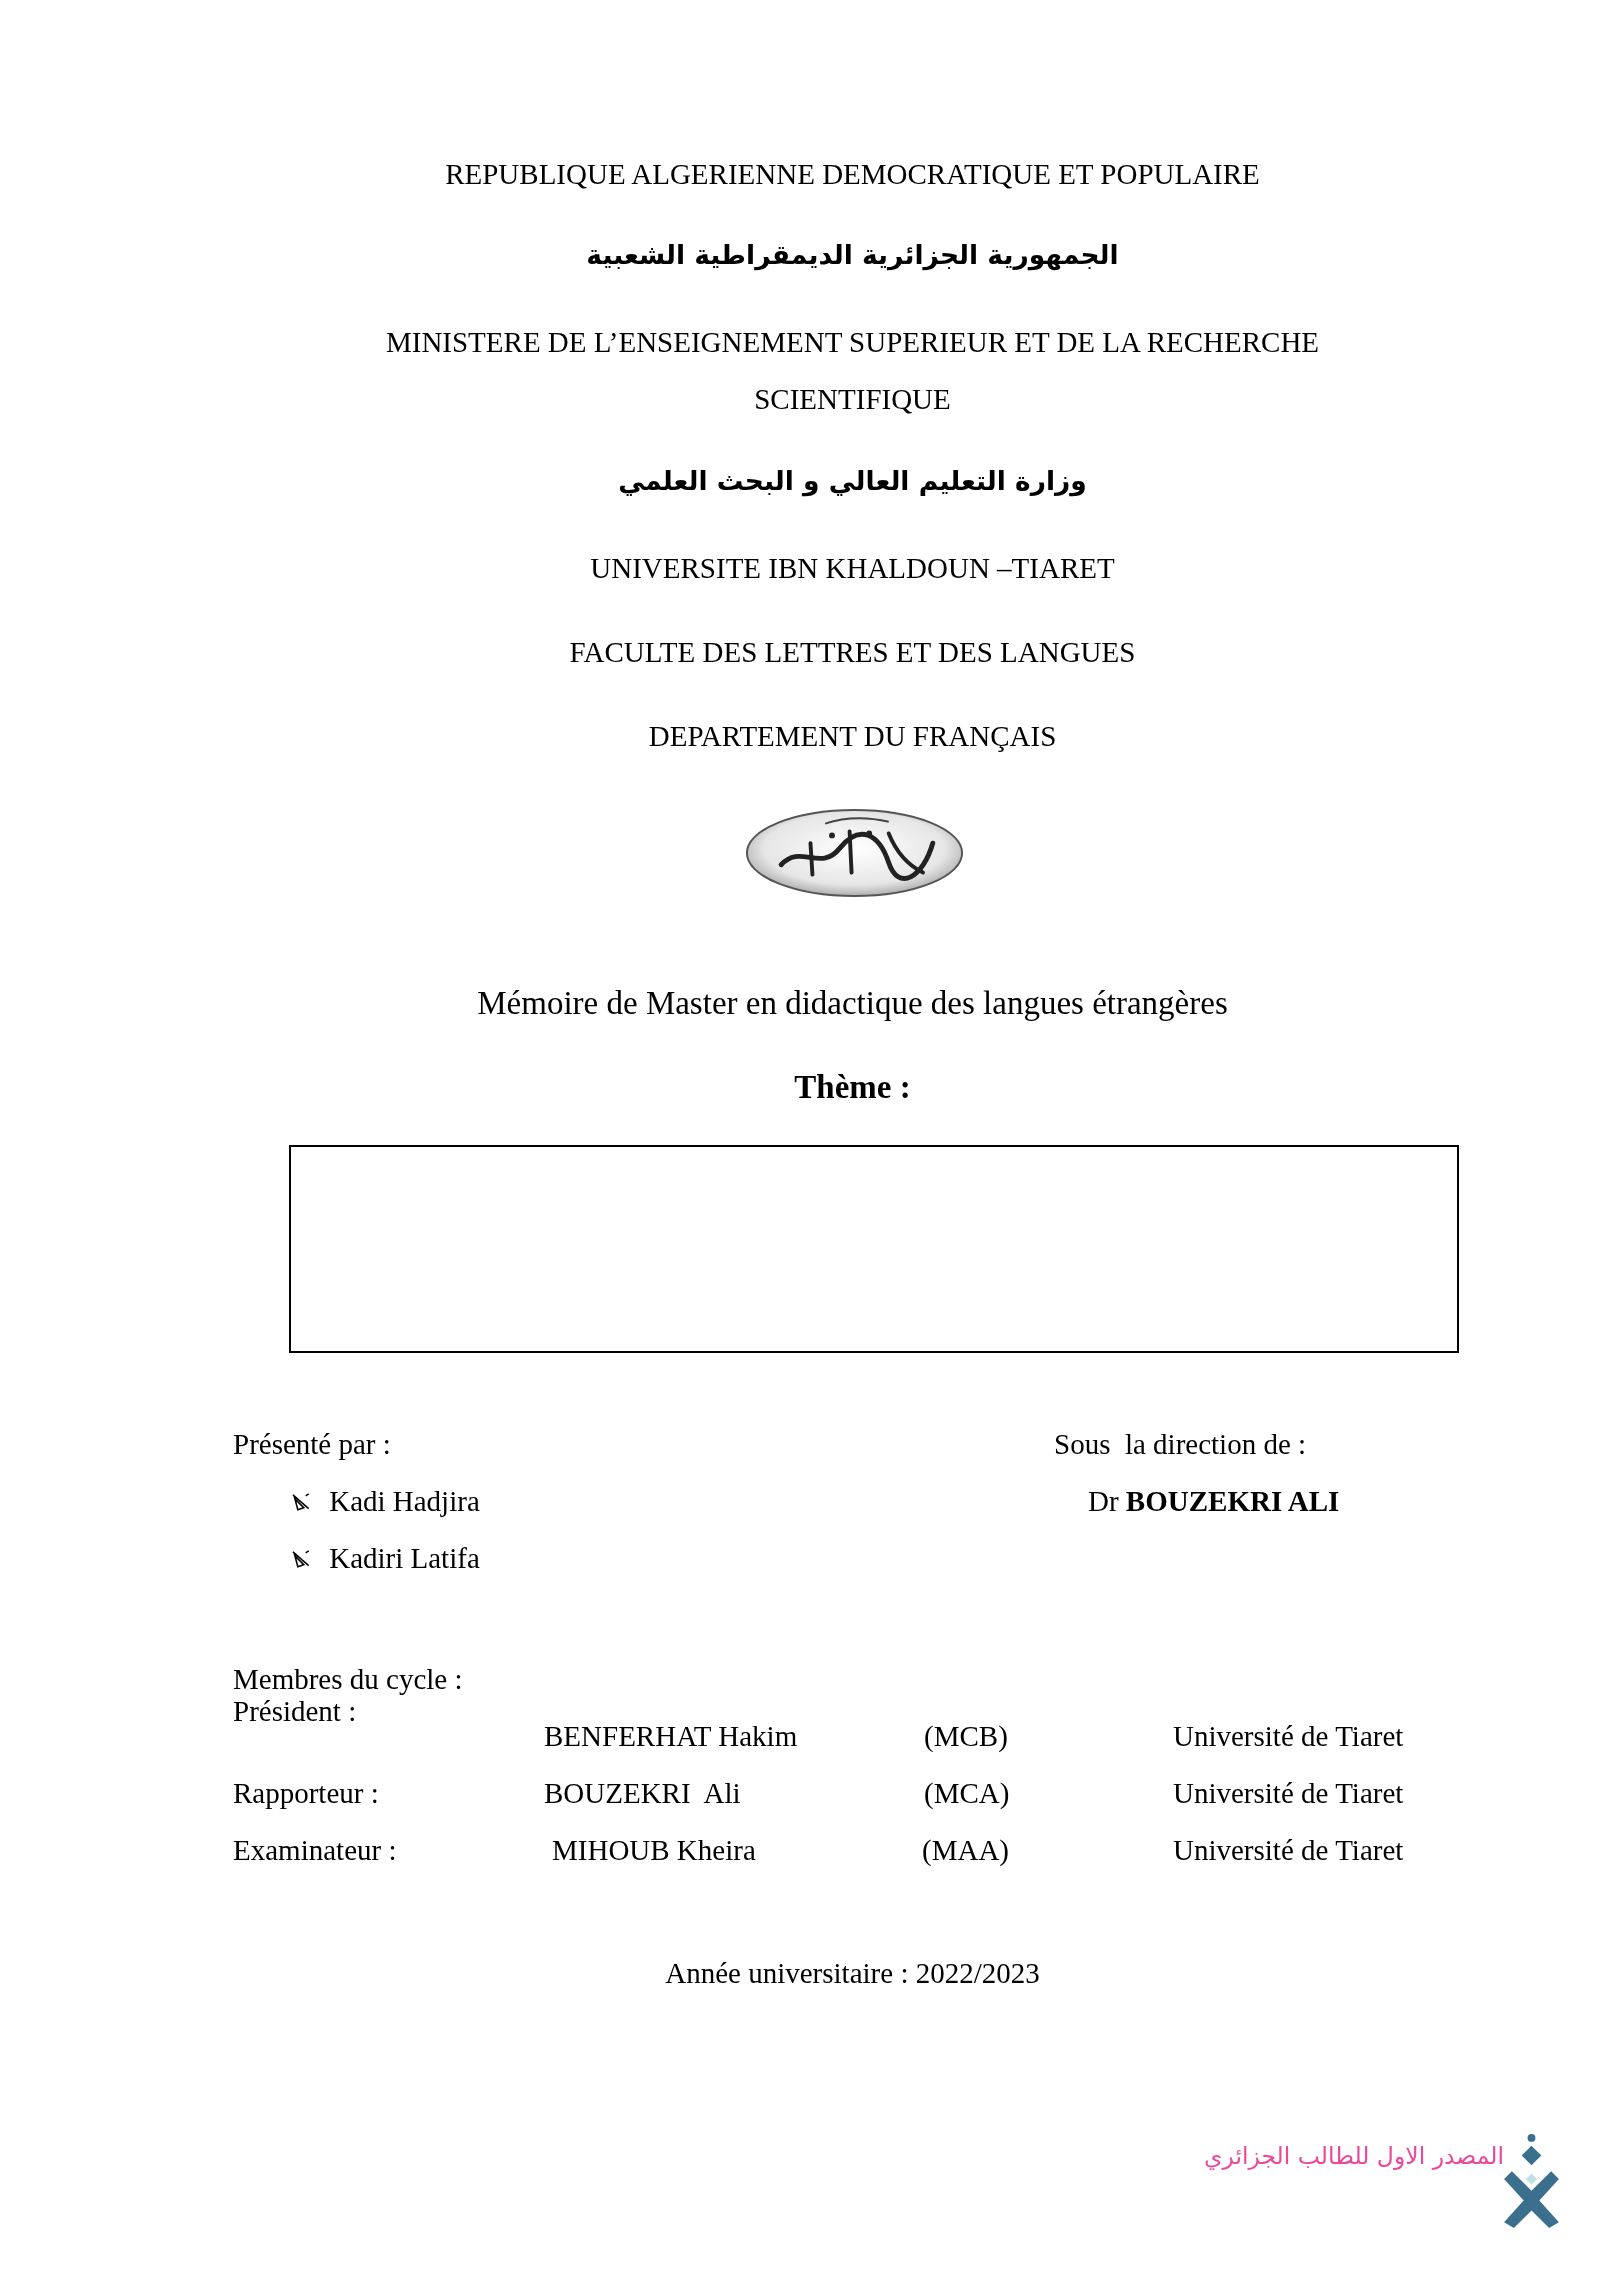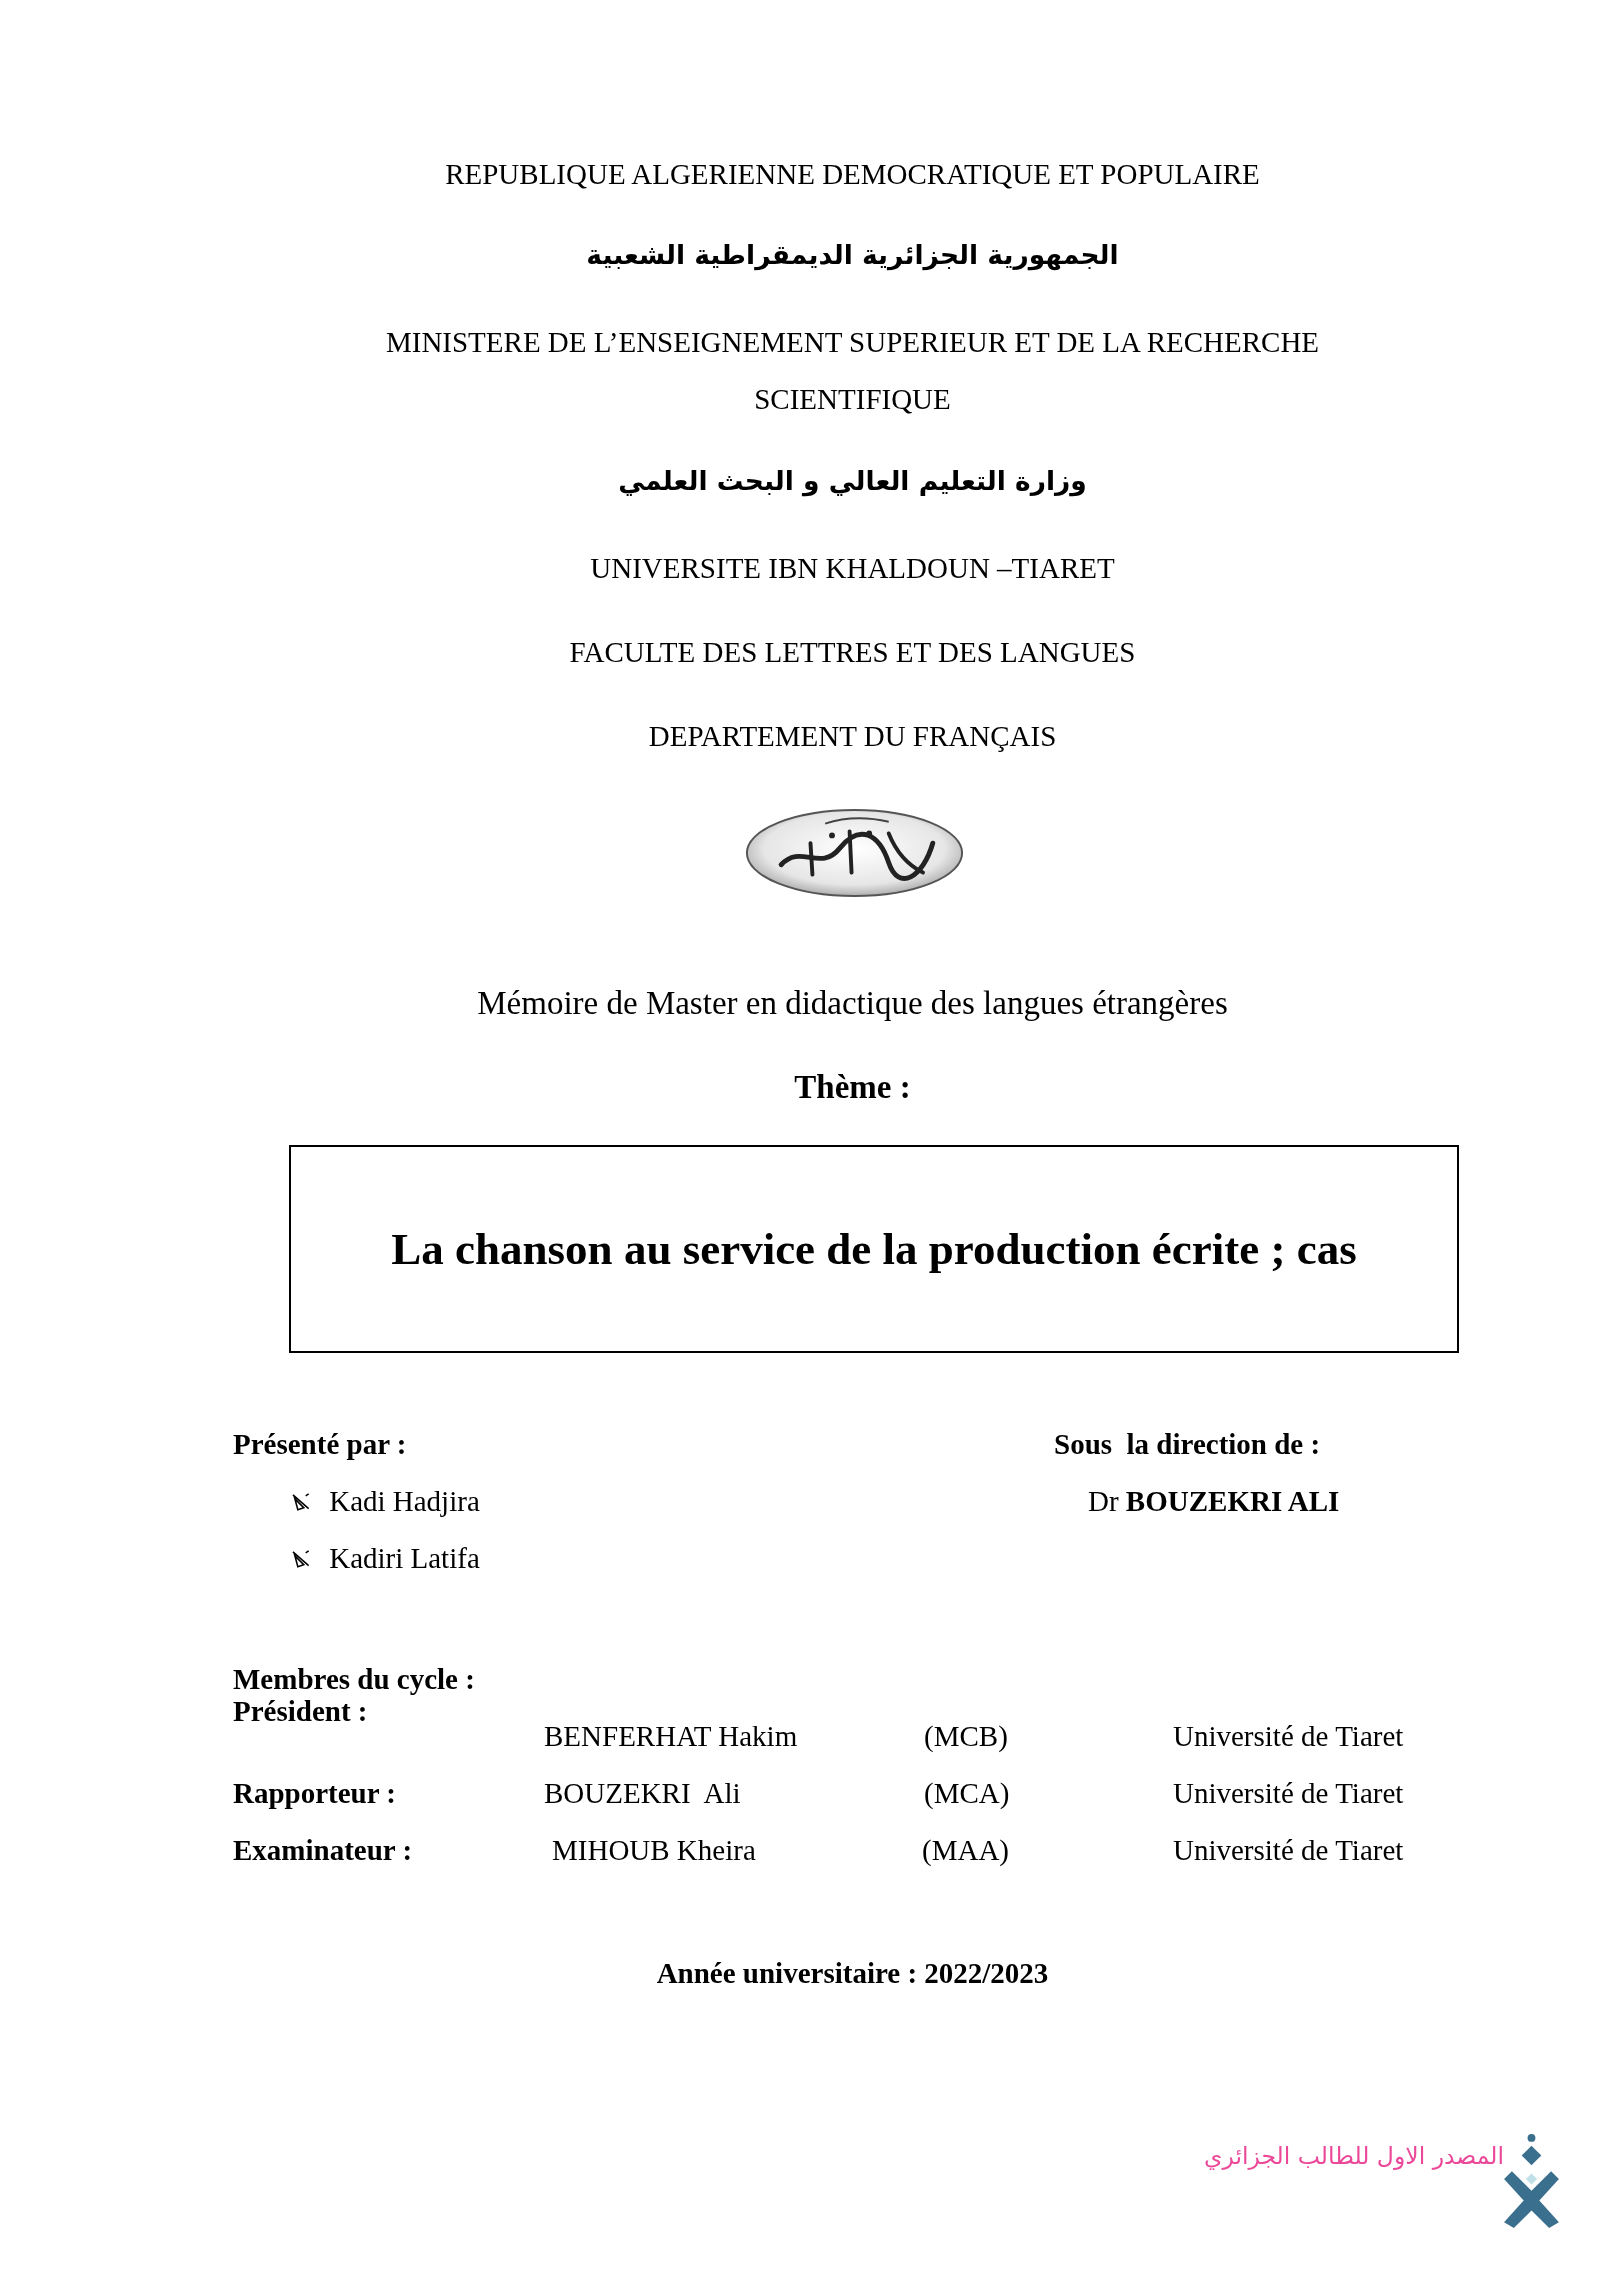--- a/index.html
+++ b/index.html
@@ -14,21 +14,21 @@
     .logo-wrap { position: absolute; left: 742px; top: 804px; width: 225px; height: 98px; }
     .sub { font-size: 33px; line-height: 39px; }
     .theme-lbl { font-size: 33px; font-weight: bold; line-height: 39px; }
     .title-box {
       position: absolute; left: 289px; top: 1145px; width: 1170px; height: 208px;
       border: 2.9px solid #000; box-sizing: border-box;
       display: flex; flex-direction: column; justify-content: center; align-items: center;
     }
     .title-line { font-size: 45px; font-weight: bold; line-height: 59px; text-align: center; }
     .title-line sup { font-size: 25.5px; vertical-align: 17.6px; line-height: 0; }
-    .lbl { font-size: 29px; font-weight: bold; line-height: 35px; }
+    .lbl { font-size: 29px; font-weight: normal; line-height: 35px; }
     .txt { font-size: 29px; line-height: 35px; }
     .bullet { display: inline-block; width: 21.6px; height: 21.6px; margin-right: 17.6px; vertical-align: -2px; }
     .footer-brand { position: absolute; left: 1132px; top: 2142px; width: 412px; height: 88px; }
     .brand-text { font-family: "DejaVu Sans", sans-serif; font-size: 43px; color: #5f9fab; letter-spacing: 1px; line-height: 47px; }
     .brand-ar { font-family: "DejaVu Sans", sans-serif; font-size: 23.5px; color: #ec4899; direction: rtl; line-height: 29px; }
   </style>
 </head>
 <body>
 
 <div class="center hdr" style="top:157px;">REPUBLIQUE ALGERIENNE DEMOCRATIQUE ET POPULAIRE</div>
@@ -55,21 +55,20 @@
     <circle cx="92" cy="32" r="3" fill="#222"></circle>
     <circle cx="130" cy="30" r="3" fill="#222"></circle>
     <path d="M85 20 Q115 10 150 18" fill="none" stroke="#444" stroke-width="2"></path>
   </svg>
 </div>
 
 <div class="center sub" style="top:984px;">Mémoire de Master en didactique des langues étrangères</div>
 <div class="center theme-lbl" style="top:1068px;">Thème :</div>
 
 <div class="title-box">
-  <div class="title-line">La chanson au service de la production écrite ; cas</div>
 </div>
 
 <div class="abs lbl" style="left:233px; top:1427px;">Présenté par :</div>
 <div class="abs txt" style="left:290px; top:1484px;">
   <svg class="bullet" viewBox="0 0 22 22">
       <path d="M3 4 L19 18 M5 8 L14 17 L8 19 Z M16 5 L19 3" fill="none" stroke="#000" stroke-width="1.6"></path>
     </svg><span>Kadi Hadjira</span>
 </div>
 <div class="abs txt" style="left:290px; top:1541px;">
   <svg class="bullet" viewBox="0 0 22 22">

